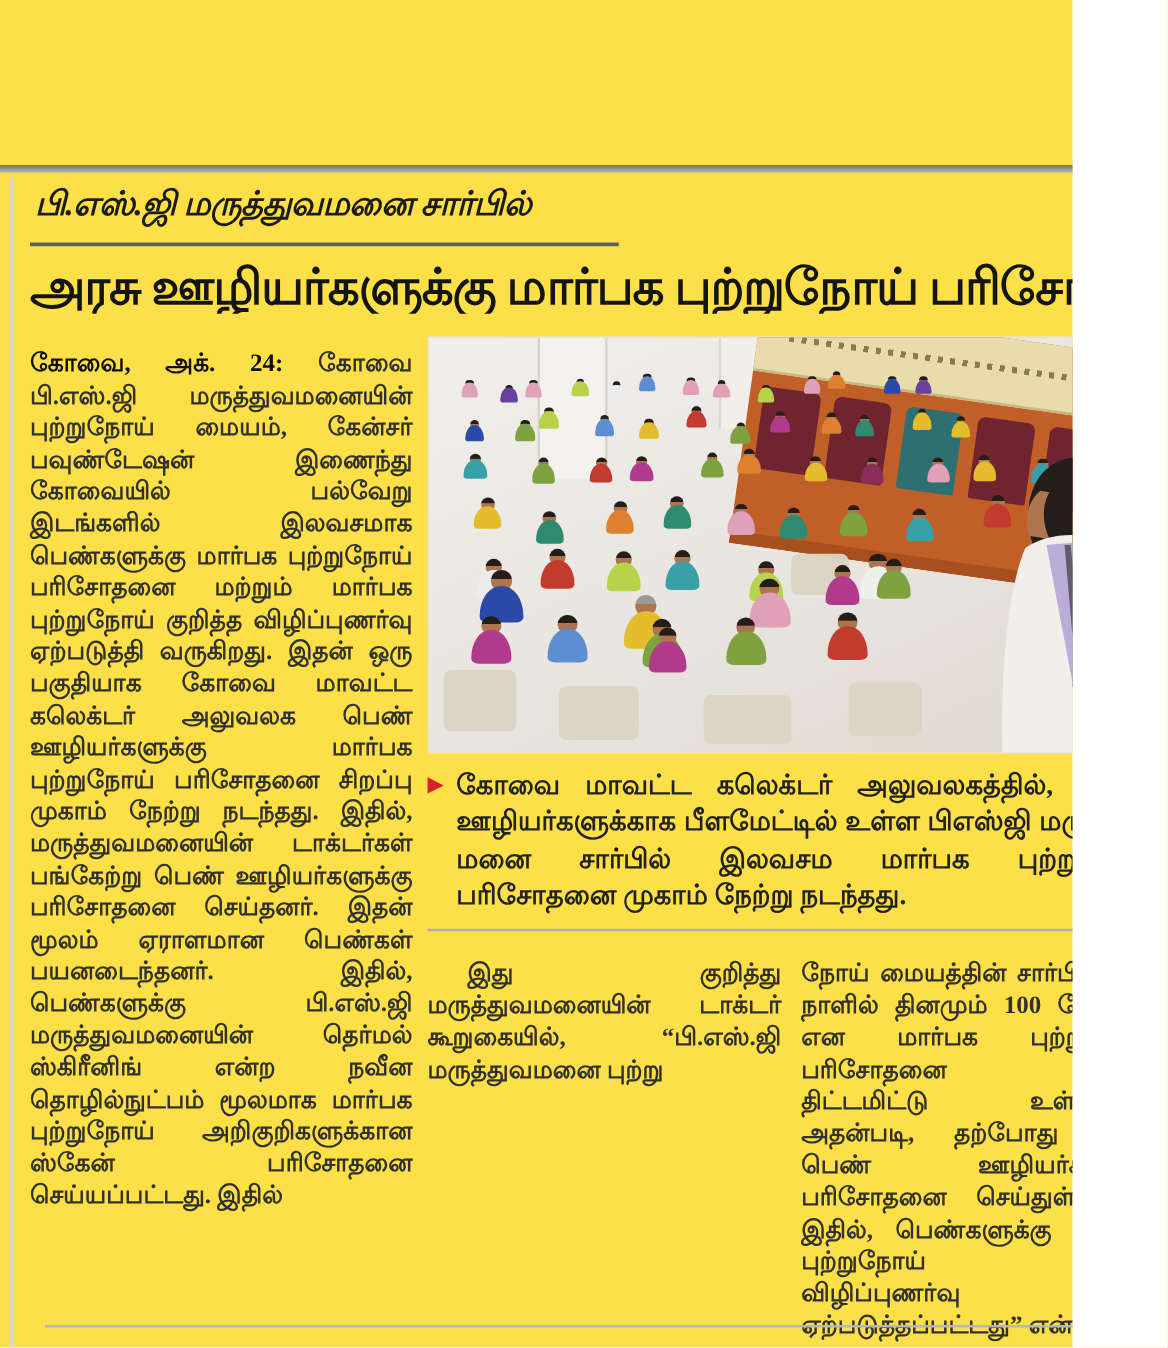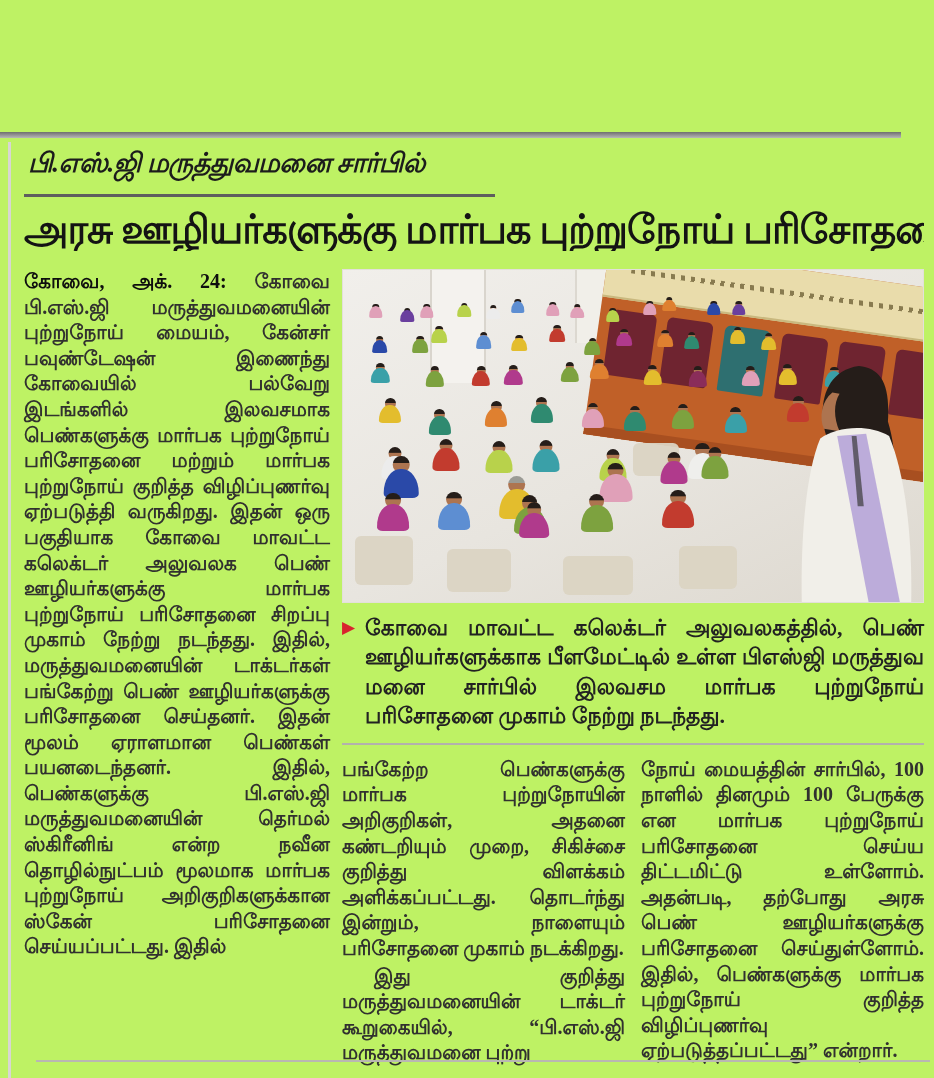--- a/index.html
+++ b/index.html
@@ -1,34 +1,34 @@
 <!DOCTYPE html>
 <html><head>
 <meta charset="utf-8">
 <style>
   html,body{margin:0;padding:0;background:#ffffff;}
   body{width:934px;height:1078px;font-family:"Liberation Serif","DejaVu Serif",serif;}
-  .page{position:relative;width:934px;height:1078px;background:#bef264;overflow:hidden;}
+  .page{position:relative;width:858px;height:1078px;background:#fde047;overflow:hidden;}
 
   
   .top-rule{position:absolute;left:0;top:132px;width:901px;height:6px;
     background:linear-gradient(#6f6f6f,#b8b8b8);}
   .left-rule{position:absolute;left:8px;top:142px;width:3px;height:936px;background:#d8d6d2;}
   .bottom-rule{position:absolute;left:36px;top:1060px;width:894px;height:2px;background:#b9b7b3;}
 
   .article{position:absolute;left:24px;top:146px;width:900px;}
 
   .kicker{display:inline-block;font-size:27px;font-weight:bold;font-style:italic;
     color:#1c1c1c;padding:2px 70px 12px 4px;border-bottom:3px solid #5e5e5e;letter-spacing:-0.5px;}
   .headline{font-size:40px;font-weight:bold;color:#141414;margin:12px 0 0;
     line-height:1.05;letter-spacing:-1px;white-space:nowrap;overflow:hidden;}
 
   .content{display:flex;gap:12px;margin-top:18px;align-items:flex-start;}
   .bodytext{font-size:20px;font-weight:700;color:#31312f;line-height:1.28;text-align:justify;}
-  .bodytext p{margin:0 0 2px;}
+  .bodytext p{margin:10px 0 2px;}
   .col-left{width:306px;flex:none;}
   .dateline{color:#0e0e0e;font-weight:800;}
   .right-wrap{flex:1;min-width:0;}
 
   
   .photo{position:relative;width:100%;height:334px;overflow:hidden;
     background:linear-gradient(155deg,#f1efeb 0%,#e8e5df 55%,#ddd8cf 100%);
     border:1px solid #e3e0da;box-sizing:border-box;}
   .wall-door{position:absolute;left:15%;top:0;width:9%;height:34%;background:#f4f2ee;
     border-left:2px solid #d9d5cd;border-right:2px solid #d9d5cd;}
@@ -362,21 +362,20 @@
           </div>
         </div>
 
         <div class="caption">
           <span class="marker" style="color: rgb(216, 35, 46);">▶</span>
           <span>கோவை மாவட்ட கலெக்டர் அலுவலகத்தில், பெண் ஊழியர்களுக்காக பீளமேட்டில் உள்ள பிஎஸ்ஜி மருத்துவ மனை சார்பில் இலவசம மார்பக புற்றுநோய் பரிசோதனை முகாம் நேற்று நடந்தது.</span>
         </div>
 
         <div class="bottom-cols">
           <div class="bcol bodytext">
-            <p>பங்கேற்ற பெண்களுக்கு மார்பக புற்றுநோயின் அறிகுறிகள், அதனை கண்டறியும் முறை, சிகிச்சை குறித்து விளக்கம் அளிக்கப்பட்டது. தொடர்ந்து இன்றும், நாளையும் பரிசோதனை முகாம் நடக்கிறது.</p>
             <p class="indent">இது குறித்து மருத்துவமனையின் டாக்டர் கூறுகையில், “பி.எஸ்.ஜி மருத்துவமனை புற்று</p>
           </div>
           <div class="bcol bodytext">
             <p>நோய் மையத்தின் சார்பில், 100 நாளில் தினமும் 100 பேருக்கு என மார்பக புற்றுநோய் பரிசோதனை செய்ய திட்டமிட்டு உள்ளோம். அதன்படி, தற்போது அரசு பெண் ஊழியர்களுக்கு பரிசோதனை செய்துள்ளோம். இதில், பெண்களுக்கு மார்பக புற்றுநோய் குறித்த விழிப்புணர்வு ஏற்படுத்தப்பட்டது” என்றார்.</p>
           </div>
         </div>
       </div>
     </div>
   </div>
 

